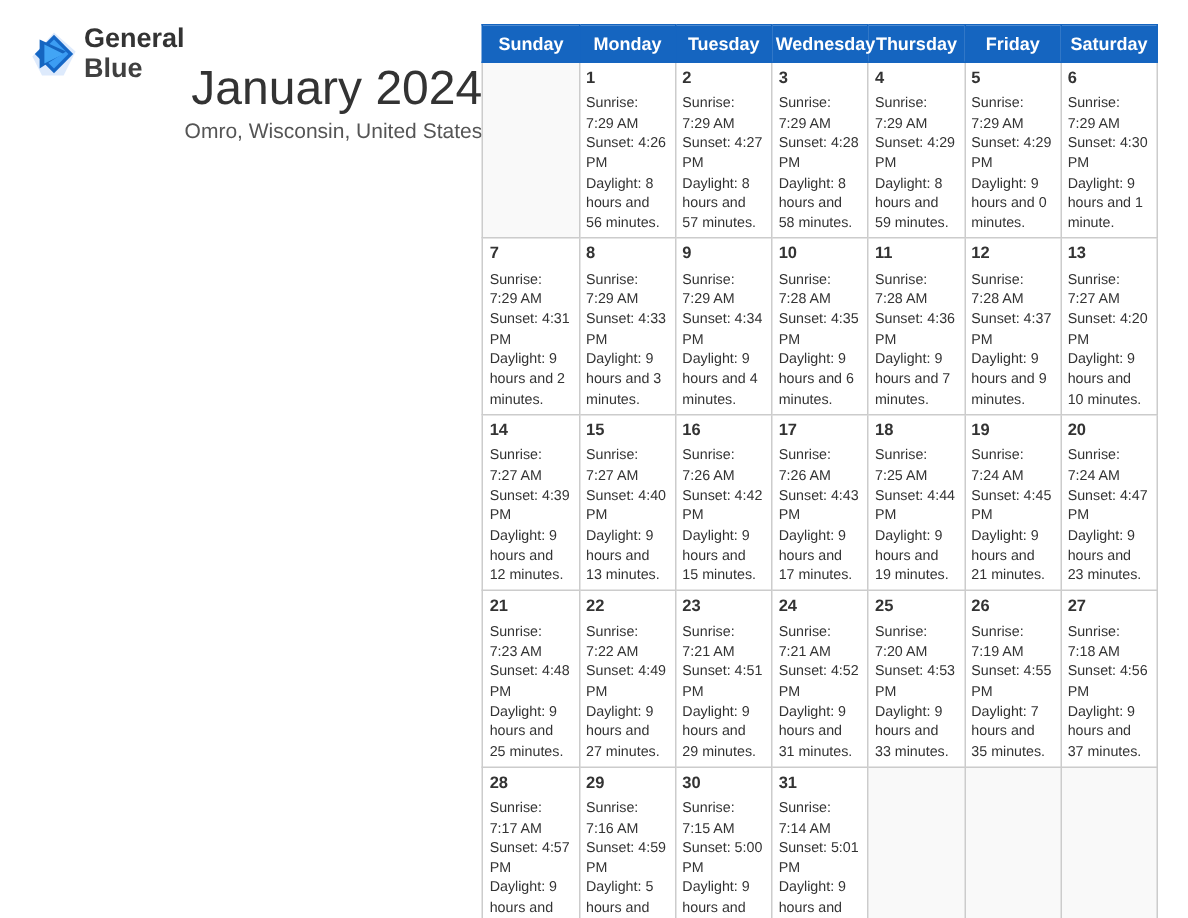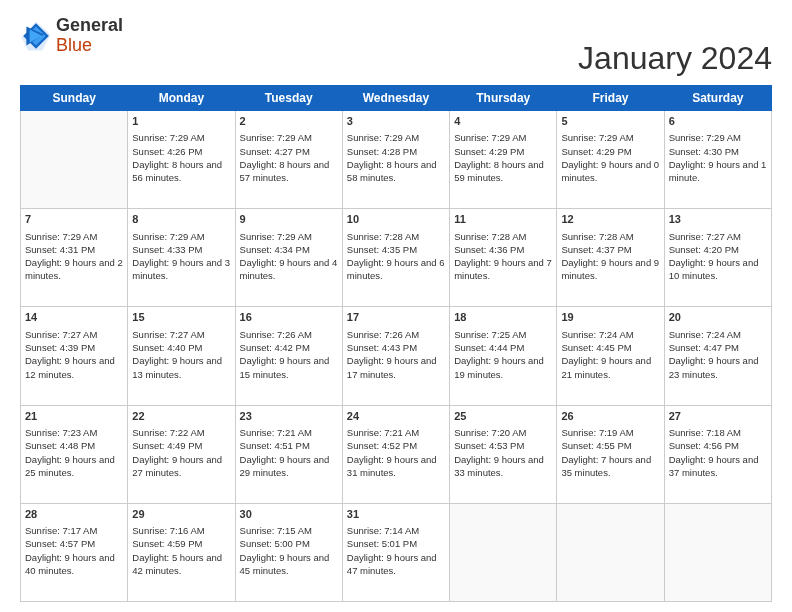--- a/index.html
+++ b/index.html
@@ -8,21 +8,21 @@
       background: #fff;
       width: 792px;
       height: 612px;
       overflow: hidden;
     }
     .page {
       width: 792px;
       height: 612px;
       padding: 16px 20px 10px 20px;
       display: flex;
-      flex-direction: column;
+      flex-direction: row;
     }
     .header {
       display: flex;
       justify-content: space-between;
       align-items: flex-start;
       margin-bottom: 8px;
     }
     .logo {
       display: flex;
       align-items: center;
@@ -100,25 +100,26 @@
         <polygon points="20,4 36,20 20,36 4,20" fill="#1565c0"></polygon>
         <polygon points="20,8 32,20 20,32 8,20" fill="#42a5f5"></polygon>
         <polygon points="24,6 38,16 30,32 16,38 2,28 10,12" fill="none" stroke="#1565c0" stroke-width="0"></polygon>
         <path d="M20 2 L38 18 L28 38 L10 38 L2 22 Z" fill="#1a73e8" opacity="0.15"></path>
 
         <polygon points="8,32 8,8 30,18" fill="#1565c0"></polygon>
         <polygon points="12,28 12,12 28,20" fill="#42a5f5"></polygon>
       </svg>
       <div class="logo-text">
         <div>General</div>
-        <div style="color:#c2410c;font-weight:normal;">Blue</div>
+        <div style="color:#404040;font-weight:bold;">Blue</div>
       </div>
     </div>
     <div class="title-block">
       <div class="main-title">January 2024</div>
+      <div class="subtitle">Omro, Wisconsin, United States</div>
     </div>
   </div>
 
   <table class="calendar">
     <thead>
       <tr>
         <th>Sunday</th>
         <th>Monday</th>
         <th>Tuesday</th>
         <th>Wednesday</th>

